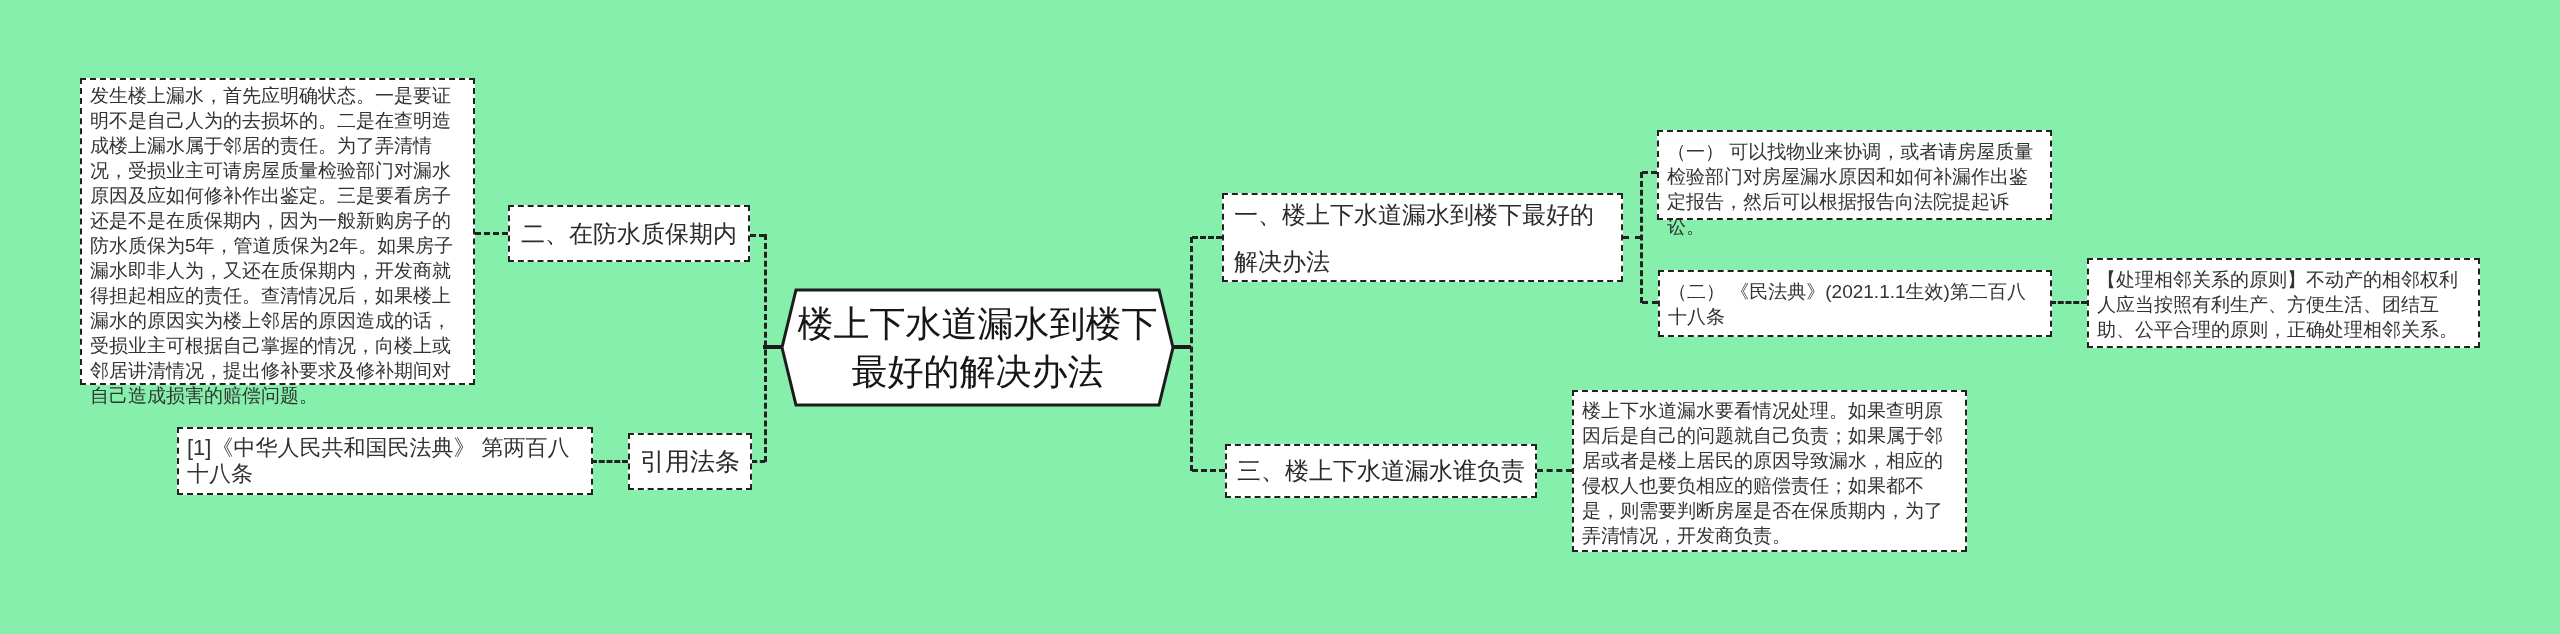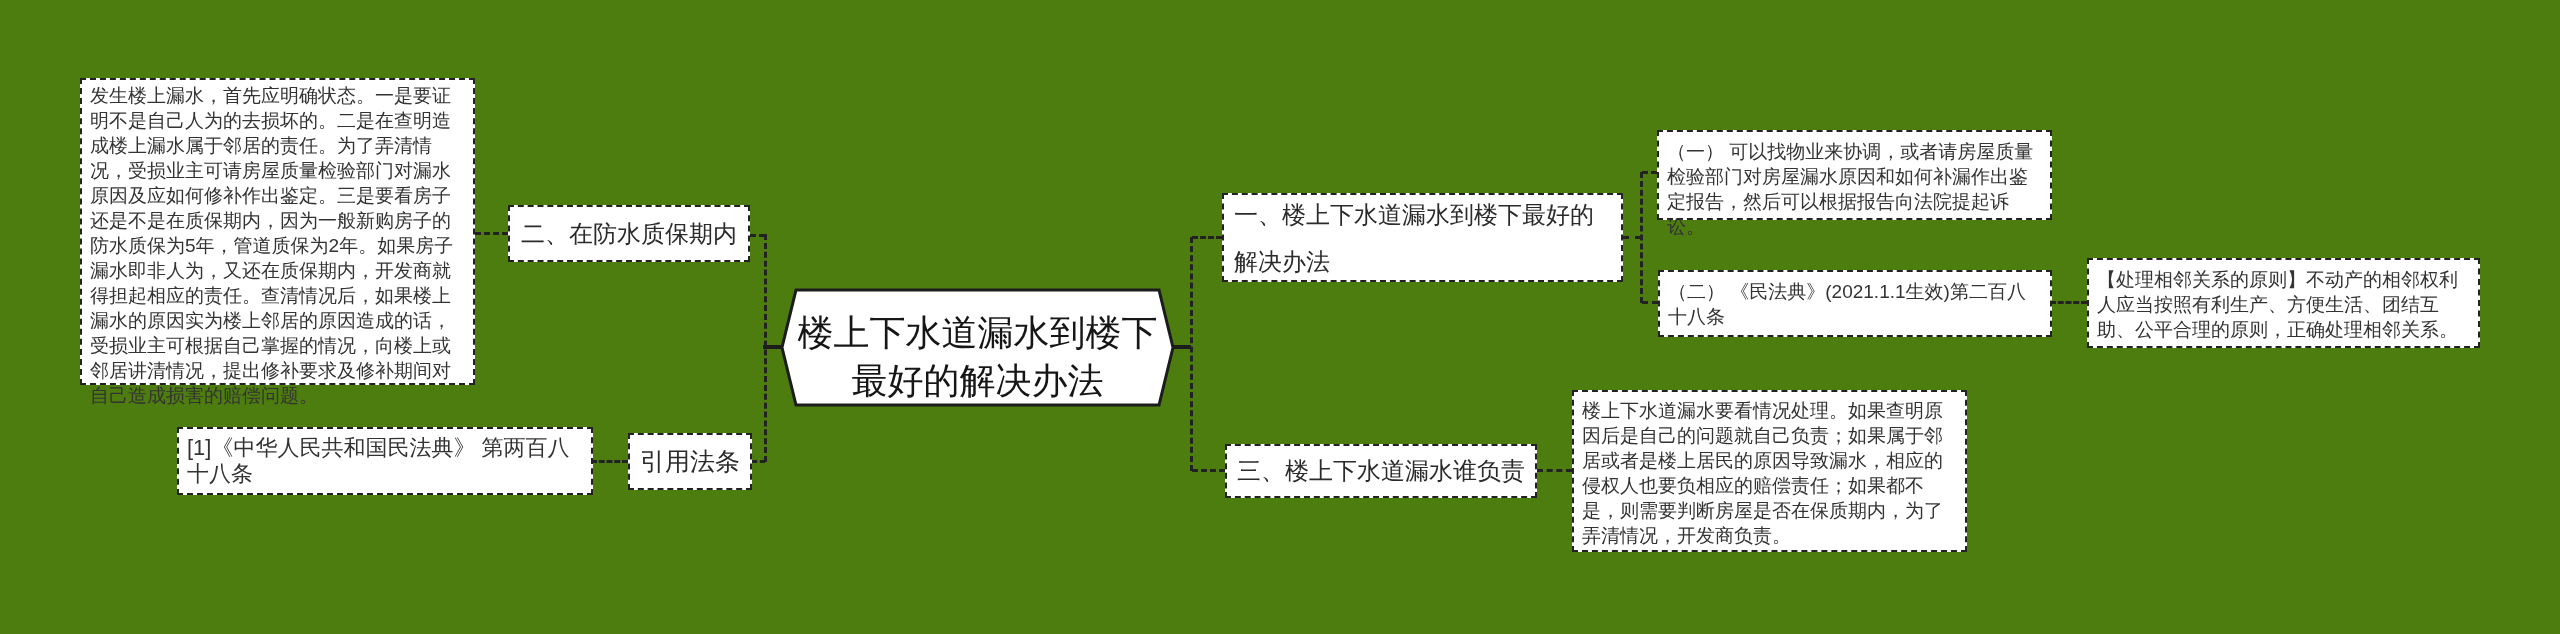--- a/index.html
+++ b/index.html
@@ -1,19 +1,19 @@
 <!DOCTYPE html>
 <html><head>
 <meta charset="utf-8">
 <style>
   html,body{margin:0;padding:0;background:#fff;}
   #stage{
     position:relative;
     width:2560px;height:634px;
-    background:#4d7c0f;
+    background:#86efac;
     font-family:"Liberation Sans","DejaVu Sans",sans-serif;
     color:#333;
     overflow:hidden;
   }
   .box{
     position:absolute;
     box-sizing:border-box;
     border:2px dashed #222;
     background:#fff;
     color:#333;
@@ -36,21 +36,21 @@
   .title-node.left-align{
     justify-content:flex-start;
     text-align:left;
     padding:6px 10px;
     line-height:47px;
   }
   
   .hex-wrap{position:absolute;left:780px;top:288px;width:395px;height:119px;}
   .hex-wrap svg{position:absolute;left:0;top:0;}
   .hex-label{
-    position:absolute;left:14px;top:9px;width:367px;height:119px;
+    position:absolute;left:14px;top:0;width:367px;height:119px;
     display:flex;align-items:center;justify-content:center;text-align:center;
     font-size:36px;line-height:48px;color:#161616;
   }
   
   .vline{position:absolute;width:0;border-left:3px dashed #222;}
   .hline{position:absolute;height:0;border-top:3px dashed #222;}
   .tick{position:absolute;height:4px;background:#1c1c1c;}
 </style>
 </head>
 <body>

